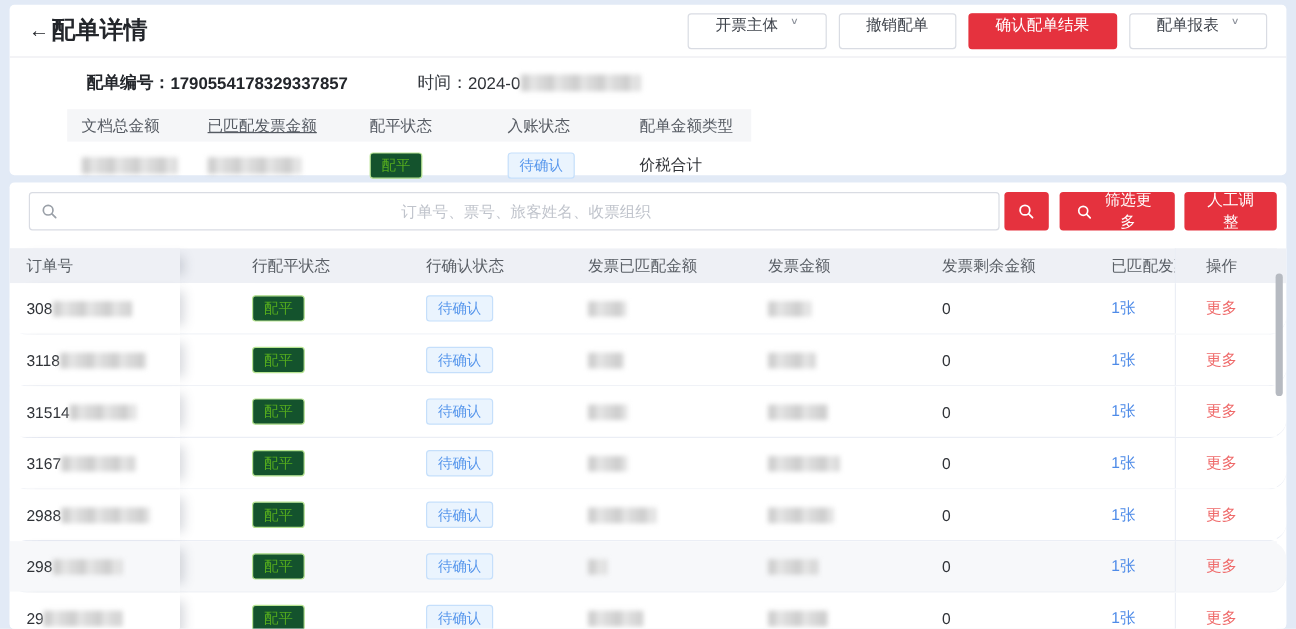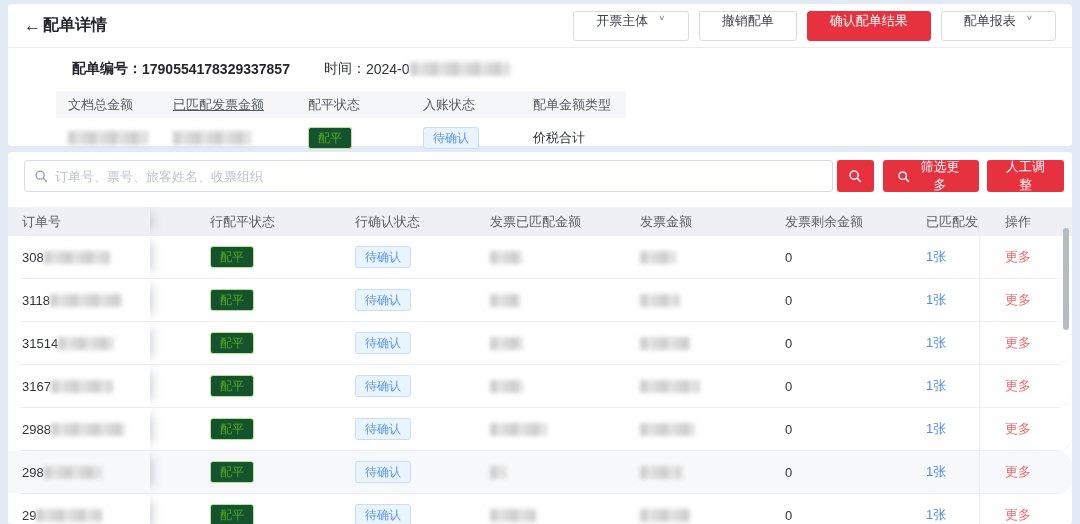--- a/index.html
+++ b/index.html
@@ -11,32 +11,32 @@
     overflow: hidden;
     color: #303338;
   }
   .card { position:absolute; left:8px; right:8px; background:#fff; border-radius:4px; }
   .card-top { top:4px; height:142px; }
   .card-main { top:152px; height:372px; overflow:hidden; }
 
   
   .title-bar { height:44px; display:flex; align-items:center; padding:0 16px; border-bottom:1px solid #ececf0; }
   .back-arrow { font-size:17px; font-weight:bold; color:#23262b; cursor:pointer; }
-  .page-title { font-size:16px; font-weight:bold; color:#23262b; margin-left:2px; }
+  .page-title { font-size:20px; font-weight:bold; color:#23262b; margin-left:2px; }
   .actions { margin-left:auto; display:flex; gap:10px; }
   .btn { height:30px; padding:0 22px; border:1px solid #d9dce3; border-radius:3px; background:#fff;
          font-size:13px; color:#40454d; display:inline-flex; align-items:flex-start; gap:10px; cursor:pointer; white-space:nowrap; }
   .btn .caret { font-size:10px; color:#8a8f99; transform:scaleY(.75); }
   .btn-primary { background:#e5323e; border-color:#e5323e; color:#fff; }
 
   
   .info { padding:12px 16px 0; }
   .order-line { display:flex; align-items:center; font-size:14px;padding-left:48px; }
   .b { font-weight:bold; color:#23262b; }
-  .time-label { margin-left:34px; color:#33373d; }
+  .time-label { margin-left:58px; color:#33373d; }
   .redact { display:inline-block; height:13px; border-radius:1px; vertical-align:middle;
             background:repeating-linear-gradient(90deg,#cfcfcf 0 7px,#e3e3e3 7px 14px,#d8d8d8 14px 21px);
             filter:blur(2px); }
   .redact.tall { height:14px; }
 
   .summary { margin:13px 0 0 32px; width:570px; font-size:13px; }
   .sum-head { display:flex; align-items:center; background:#f5f6f8; height:27px; color:#565b63; }
   .sum-vals { display:flex; align-items:center; height:40px; border-bottom:1px solid #ebeef5; }
   .sc { padding-left:12px; }
   .sc1 { width:105px; } .sc2 { width:135px;text-decoration:underline; } .sc3 { width:115px; } .sc4 { width:110px; } .sc5 { width:105px; }
@@ -46,21 +46,21 @@
   .badge-green { background:#14532d; border:1px solid #b7e392; color:#54aa1e; }
   .badge-blue  { background:#eaf4fe; border:1px solid #c5dffb; color:#5897ec; }
   .link-blue { color:#4e8be8; cursor:pointer; text-decoration:none; }
   .link-red  { color:#ef6a6a; cursor:pointer; text-decoration:none; }
 
   
   .search-row { display:flex; align-items:center; padding:8px 8px 8px 16px; }
   .search-wrap { position:relative; width:829px; }
   .search-wrap .mag { position:absolute; left:10px; top:9px; color:#9aa0a8; }
   input.search { width:100%; height:32px; border:1px solid #d9dce3; border-radius:3px;
-                 padding:0 10px 0 30px; font-size:13px; color:#333; outline:none; }
+                 padding:0 10px 0 30px; font-size:13px; color:#333; outline:none;text-align:center; }
   input.search::placeholder { color:#c0c4cc; }
   .btn-red { background:#e5323e; color:#fff; border:none; border-radius:3px; height:32px;
              font-size:13px; display:inline-flex; align-items:center; justify-content:center; gap:5px; cursor:pointer; }
   .search-btn { width:38px; margin-left:4px; }
   .filter-btn { padding:0 14px; margin-left:9px; }
   .adjust-btn { padding:0 13px; margin-left:8px;align-items:center; }
 
   
   .thead { display:flex; align-items:center; height:29px; background:#eef0f5; color:#5a5f66;
            font-size:13px; position:relative; margin-top:7px; }

